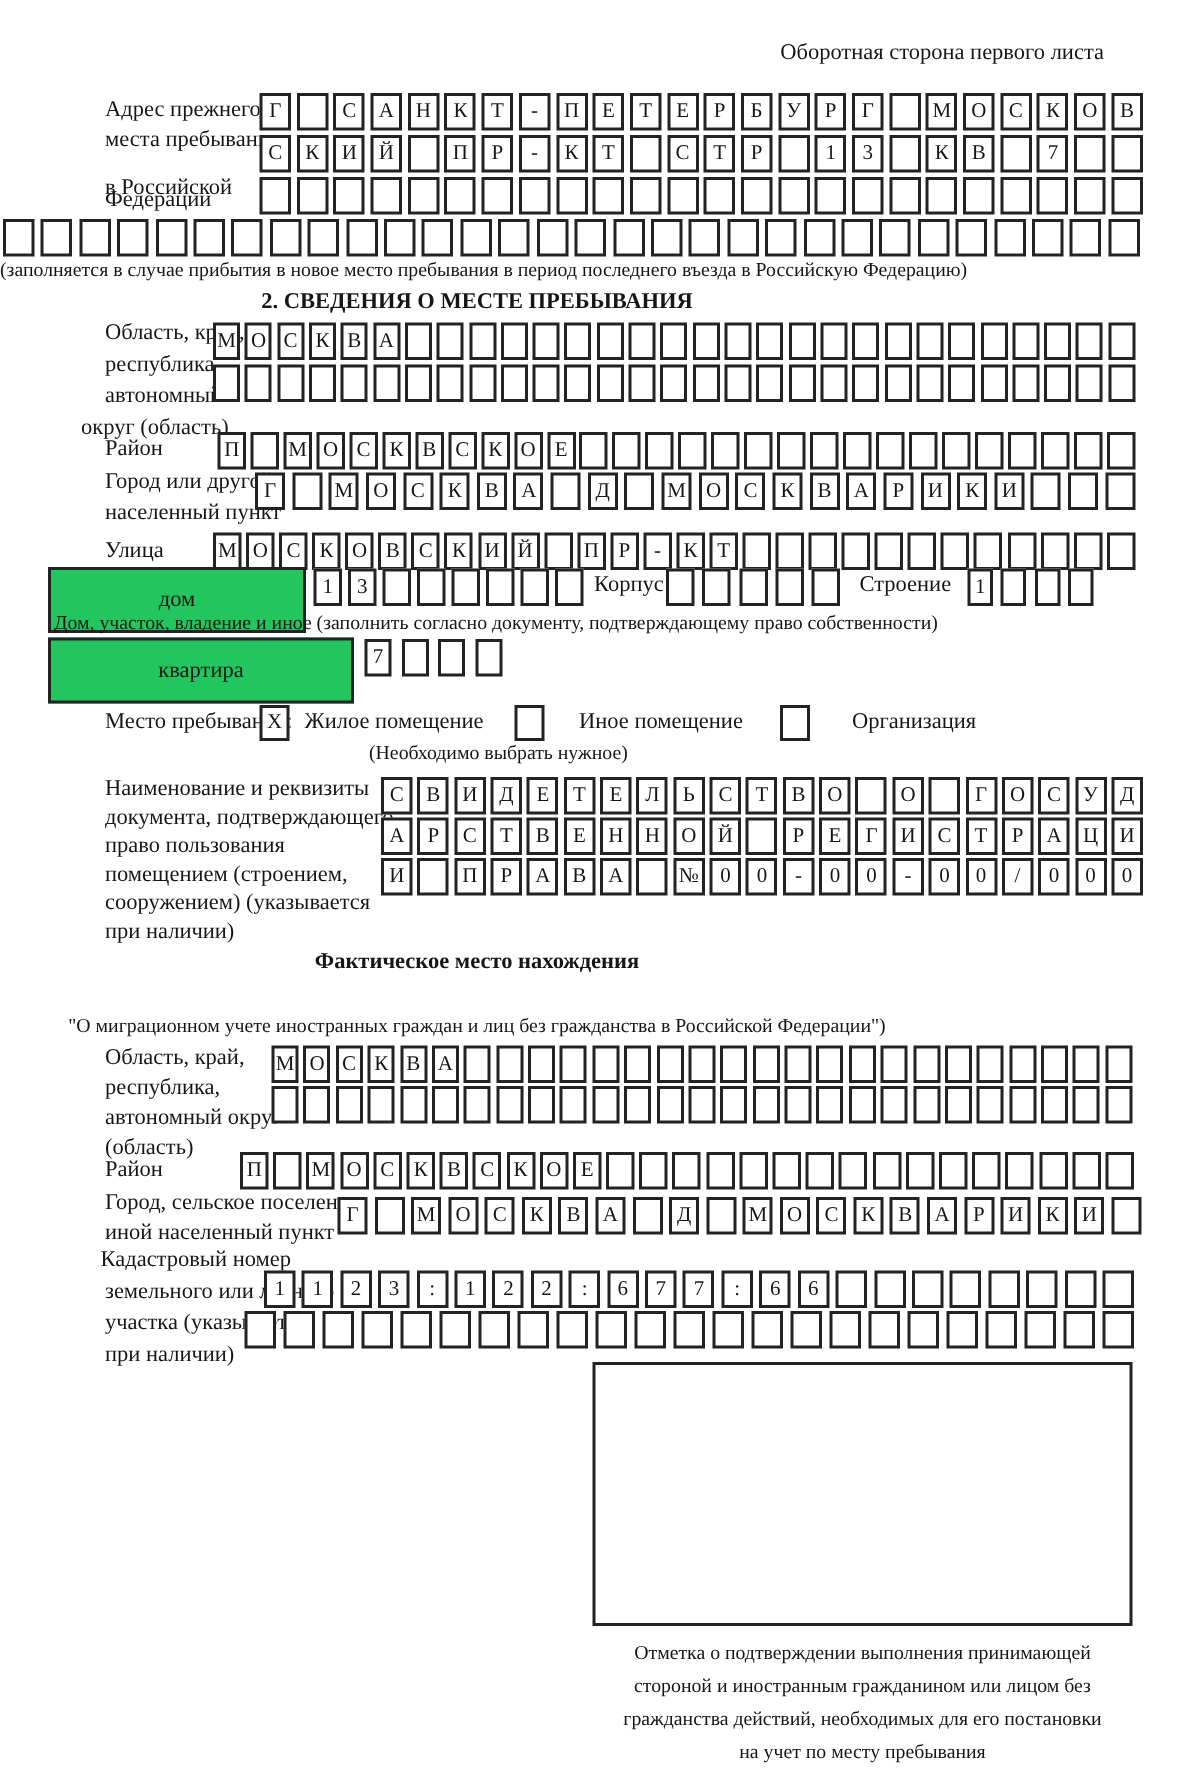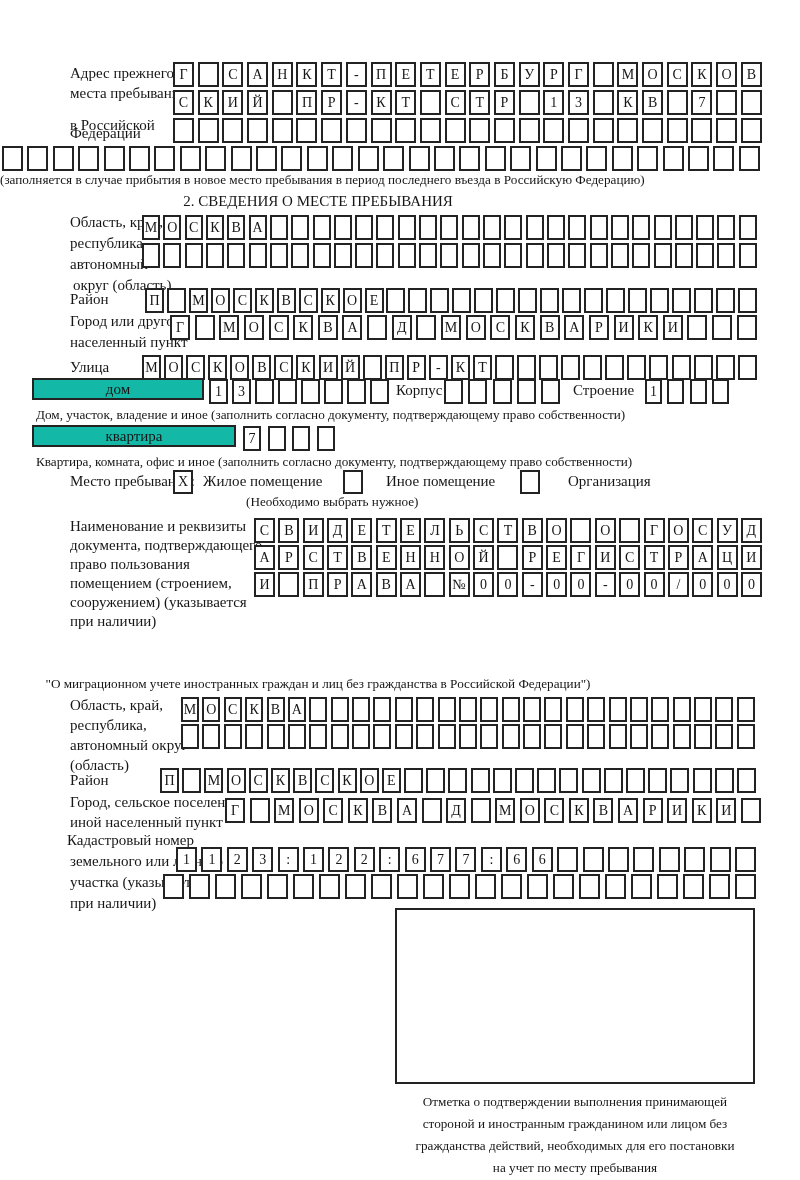--- a/index.html
+++ b/index.html
@@ -2,37 +2,38 @@
 <html><head>
 <meta charset="utf-8">
 <style>
   *{box-sizing:border-box;margin:0;padding:0}
   html,body{background:#e9e9e9}
   .page{position:relative;width:800px;height:1180px;background:#ffffff;margin:0 auto;
         font-family:"Liberation Serif","DejaVu Serif",serif;color:#161616;overflow:hidden}
   .abs{position:absolute}
   .lbl{font-size:15px;line-height:19.5px;white-space:nowrap}
   .small{font-size:13.2px;white-space:nowrap}
-  .bold{font-weight:normal}
+  .bold{font-weight:bold}
   .center{text-align:center}
   .fullw{left:0;width:636px;text-align:center}
   .cells{display:flex;justify-content:space-between}
   .cell{flex:0 0 auto;width:var(--cw,21px);height:25px;border:2px solid #232323;background:#fff;
         display:flex;align-items:center;justify-content:center;font-size:14px;line-height:1}
-  .bigfield{border:2px solid #232323;height:22px;background:#14b8a6;
+  .bigfield{border:2px solid #232323;height:44px;background:#22c55e;
         display:flex;align-items:center;justify-content:center;font-size:15px}
   .cbox{width:20px;height:24px;border:2px solid #232323;background:#fff;
         display:flex;align-items:center;justify-content:center;font-size:14px}
   .stampbox{border:2px solid #232323;background:#fff}
 </style>
 </head>
 <body>
 
 <div class="page">
 
+  <div class="abs lbl" style="top:26px;right:64px">Оборотная сторона первого листа</div>
 
   <div class="abs lbl" style="left:70px;top:64px">Адрес прежнего</div>
   <div class="abs lbl" style="left:70px;top:84px">места пребывания</div>
   <div class="abs lbl" style="left:70px;top:116px">в Российской</div>
   <div class="abs lbl" style="left:70px;top:124px">Федерации</div>
 
   <div class="abs cells" style="left:173px;top:62px;width:589px;--cw:21px">
       <span class="cell">Г</span>
       <span class="cell"></span>
       <span class="cell">С</span>
@@ -143,21 +144,21 @@
       <span class="cell"></span>
     </div>
 
   <div class="abs small fullw" style="top:172px">(заполняется в случае прибытия в новое место пребывания в период последнего въезда в Российскую Федерацию)</div>
 
   <div class="abs lbl bold fullw" style="top:192px">2. СВЕДЕНИЯ О МЕСТЕ ПРЕБЫВАНИЯ</div>
 
   <div class="abs lbl" style="left:70px;top:213px">Область, край,</div>
   <div class="abs lbl" style="left:70px;top:234px">республика,</div>
   <div class="abs lbl" style="left:70px;top:255px">автономный</div>
-  <div class="abs lbl" style="left:73px;top:276px">округ (область)</div>
+  <div class="abs lbl" style="left:54px;top:276px">округ (область)</div>
   <div class="abs cells" style="left:142px;top:215px;width:615px;--cw:18px">
       <span class="cell">М</span>
       <span class="cell">О</span>
       <span class="cell">С</span>
       <span class="cell">К</span>
       <span class="cell">В</span>
       <span class="cell">А</span>
       <span class="cell"></span>
       <span class="cell"></span>
       <span class="cell"></span>
@@ -335,21 +336,20 @@
     </div>
   <div class="abs small" style="left:36px;top:407px">Дом, участок, владение и иное (заполнить согласно документу, подтверждающему право собственности)</div>
 
   <div class="abs bigfield" style="left:32px;top:425px;width:204px">квартира</div>
   <div class="abs cells" style="left:243px;top:426px;width:92px;--cw:18px">
       <span class="cell">7</span>
       <span class="cell"></span>
       <span class="cell"></span>
       <span class="cell"></span>
     </div>
-  <div class="abs small" style="left:36px;top:454px">Квартира, комната, офис и иное (заполнить согласно документу, подтверждающему право собственности)</div>
 
   <div class="abs lbl" style="left:70px;top:472px">Место пребывания:</div>
   <div class="abs cbox" style="left:173px;top:470px">X</div>
   <div class="abs lbl" style="left:203px;top:472px">Жилое помещение</div>
   <div class="abs cbox" style="left:343px;top:470px"></div>
   <div class="abs lbl" style="left:386px;top:472px">Иное помещение</div>
   <div class="abs cbox" style="left:520px;top:470px"></div>
   <div class="abs lbl" style="left:568px;top:472px">Организация</div>
   <div class="abs small" style="left:246px;top:494px">(Необходимо выбрать нужное)</div>
 
@@ -422,20 +422,21 @@
       <span class="cell">0</span>
       <span class="cell">-</span>
       <span class="cell">0</span>
       <span class="cell">0</span>
       <span class="cell">/</span>
       <span class="cell">0</span>
       <span class="cell">0</span>
       <span class="cell">0</span>
     </div>
 
+  <div class="abs lbl bold fullw" style="top:632px">Фактическое место нахождения</div>
   <div class="abs small fullw" style="top:676px">"О миграционном учете иностранных граждан и лиц без гражданства в Российской Федерации")</div>
 
   <div class="abs lbl" style="left:70px;top:696px">Область, край,</div>
   <div class="abs lbl" style="left:70px;top:716px">республика,</div>
   <div class="abs lbl" style="left:70px;top:736px">автономный округ</div>
   <div class="abs lbl" style="left:70px;top:756px">(область)</div>
   <div class="abs cells" style="left:181px;top:697px;width:574px;--cw:18px">
       <span class="cell">М</span>
       <span class="cell">О</span>
       <span class="cell">С</span>

